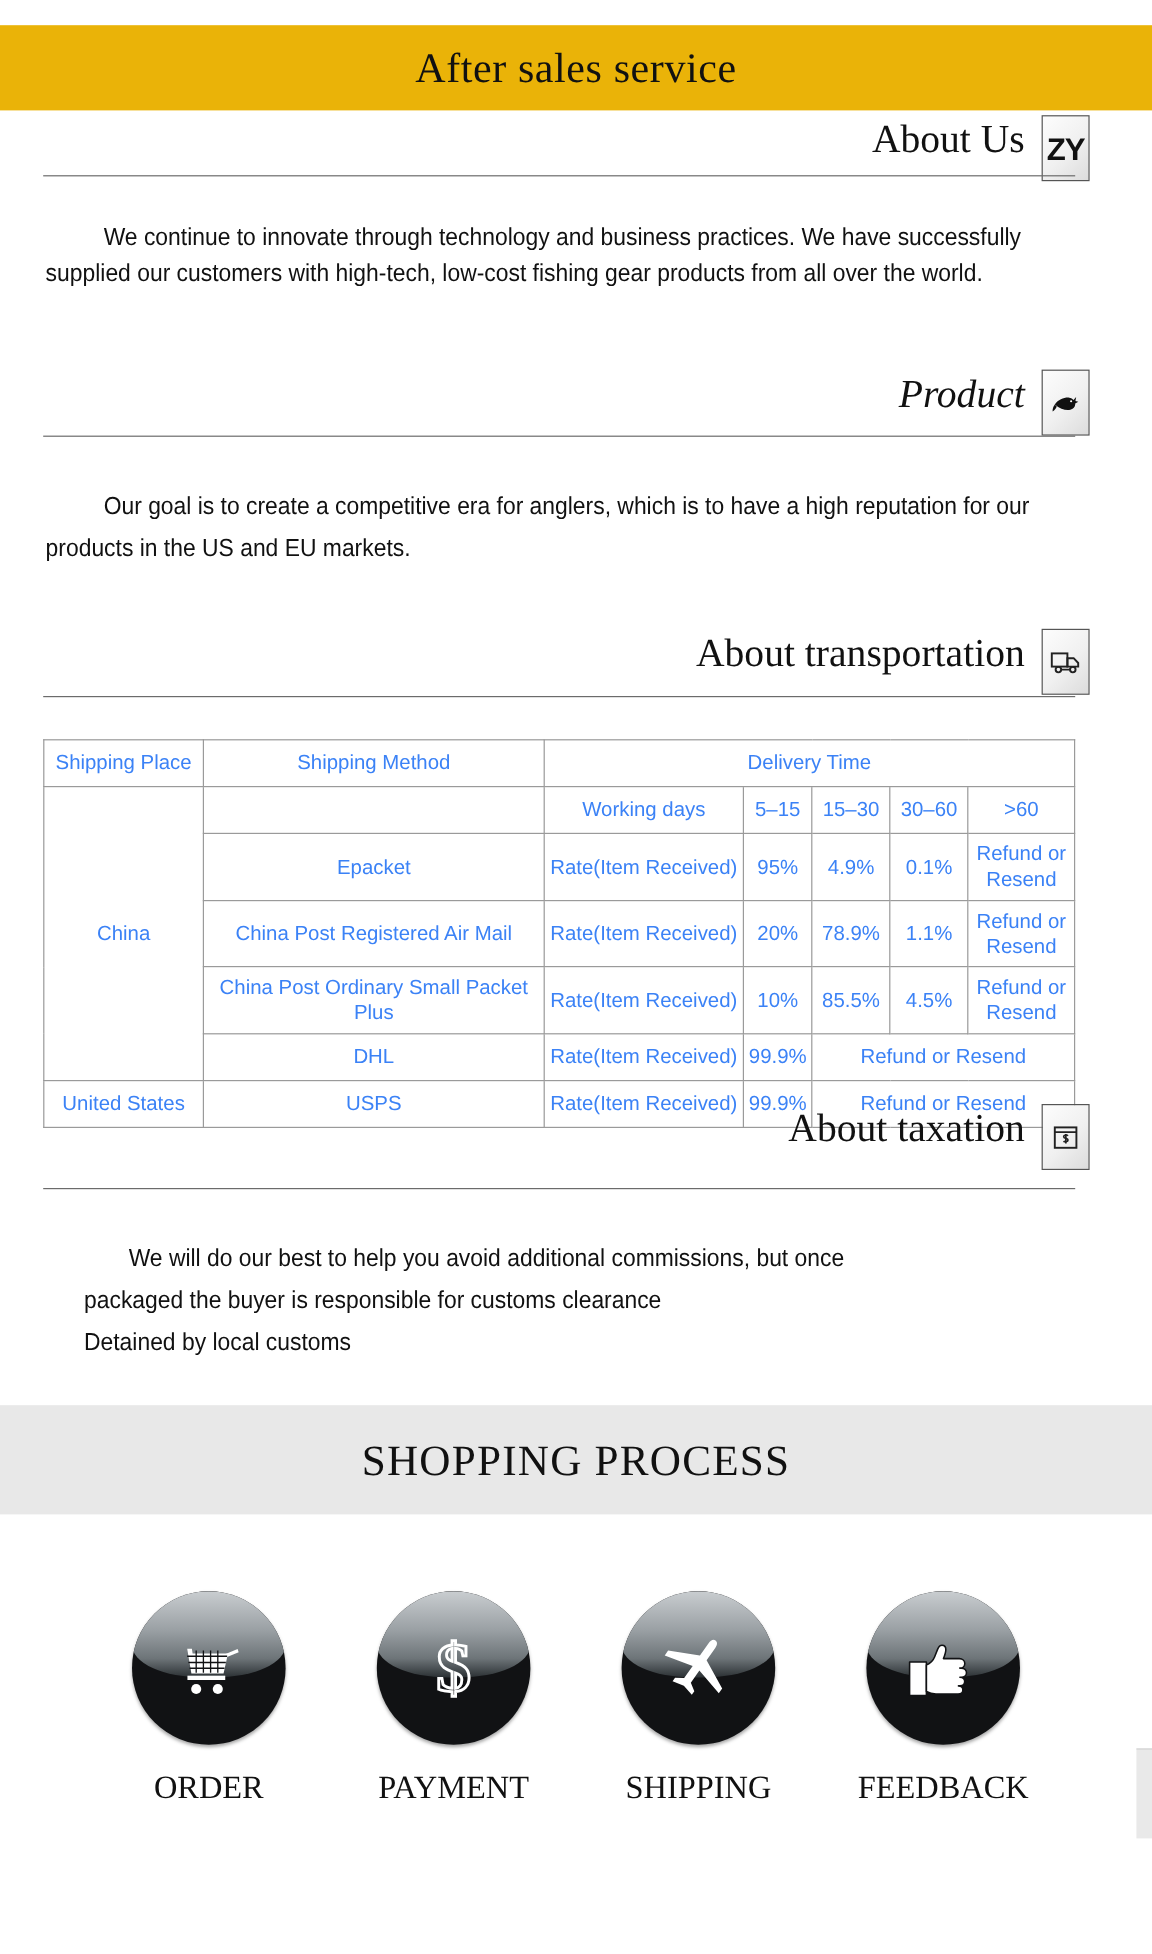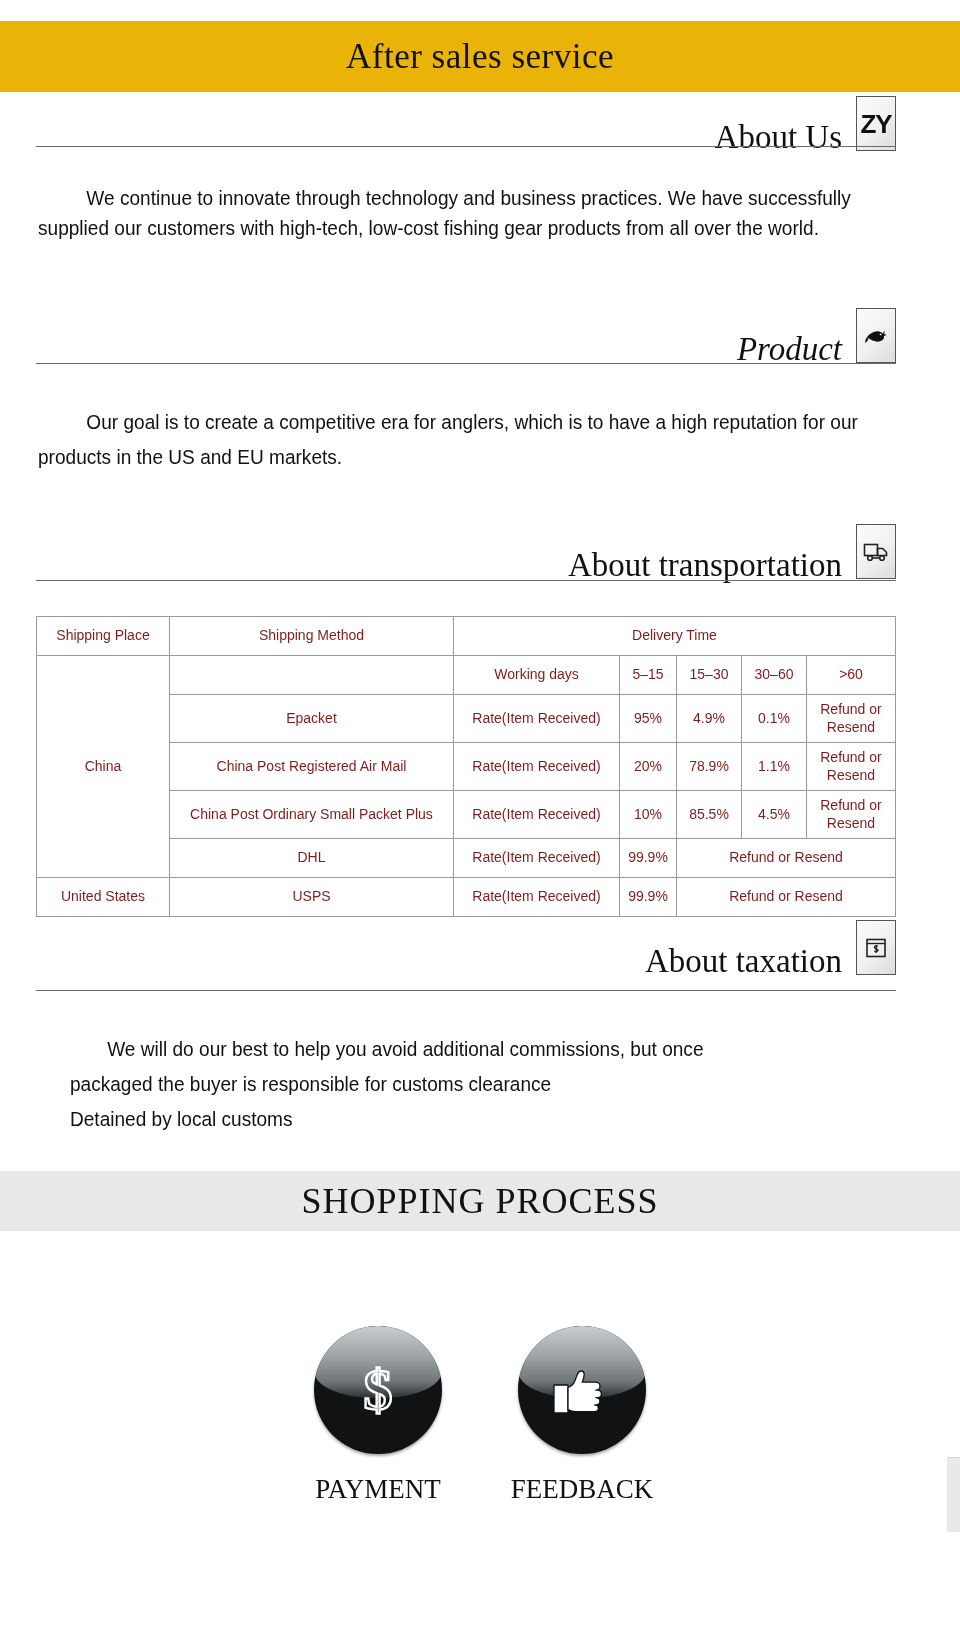--- a/index.html
+++ b/index.html
@@ -33,24 +33,24 @@
     font-size: 35px;
     font-weight: 400;
     letter-spacing: 0.5px;
     color: #111;
     line-height: 1;
   }
 
   
   .section-head {
     position: absolute;
-    left: 36px;
+    left: 48px;
     width: 860px;
     display: flex;
-    align-items: flex-end;
+    align-items: flex-start;
     justify-content: flex-end;
     gap: 14px;
   }
   .section-head .stitle {
     font-family: "Liberation Serif", serif;
     font-size: 33px;
     font-weight: 400;
     color: #111;
     line-height: 1.05;
     white-space: nowrap;
@@ -99,22 +99,22 @@
   }
 
   
   .ship-table {
     position: absolute;
     left: 36px;
     top: 616px;
     width: 860px;
     border-collapse: collapse;
     font-family: "Liberation Sans", sans-serif;
-    font-size: 14px;
-    color: #7f1d1d;
+    font-size: 17px;
+    color: #3b82f6;
   }
   .ship-table td {
     border: 1px solid #9a9a9a;
     text-align: center;
     vertical-align: middle;
     padding: 6px 4px;
     line-height: 1.25;
     height: 26px;
   }
   .ship-table .c-place   { width: 124px; }
@@ -124,21 +124,21 @@
   .ship-table .c-n2      { width: 56px; }
   .ship-table .c-n3      { width: 56px; }
   .ship-table .c-last    { width: auto; }
 
   
   .proc-banner {
     position: absolute;
     left: 0;
     top: 1171px;
     width: 960px;
-    height: 60px;
+    height: 91px;
     background: #e8e8e8;
     display: flex;
     align-items: center;
     justify-content: center;
   }
   .proc-banner .ptitle {
     font-family: "Liberation Serif", serif;
     font-size: 36px;
     letter-spacing: 1px;
     color: #111;
@@ -326,30 +326,63 @@
 <div class="para" style="left:70px; top:1031px; width:880px; line-height:35px; text-indent:40px;">We will do our best to help you avoid additional commissions, but once</div>
 <div class="para" style="left:70px; top:1066px; width:880px; line-height:35px;">packaged the buyer is responsible for customs clearance</div>
 <div class="para" style="left:70px; top:1101px; width:880px; line-height:35px;">Detained by local customs</div>
 
 <div class="proc-banner">
   <div class="ptitle">SHOPPING PROCESS</div>
 </div>
 
 <div class="steps">
 
+  <div class="step">
+    <div class="orb">
+      <svg width="62" height="56" viewBox="0 0 62 56" aria-hidden="true">
+        <g fill="#ffffff">
+          <path d="M6 12h7l3.5 20.5h26.8L47 16H17.5l-.6-4z"></path>
+          <rect x="13.2" y="34.4" width="31.5" height="3.6"></rect>
+          <path d="M44.5 16.6 L55 12.2 l.9 2.6 L45.2 19.2 z"></path>
+          <circle cx="20.5" cy="45.5" r="4.2"></circle>
+          <circle cx="38.5" cy="45.5" r="4.2"></circle>
+        </g>
+        <g stroke="#111214" stroke-width="1.1">
+          <line x1="13" y1="18.2" x2="46.3" y2="18.2"></line>
+          <line x1="14" y1="23.4" x2="45.2" y2="23.4"></line>
+          <line x1="15" y1="28.2" x2="44.1" y2="28.2"></line>
+          <line x1="20.5" y1="13.4" x2="20.5" y2="32"></line>
+          <line x1="26.5" y1="13.4" x2="26.5" y2="32"></line>
+          <line x1="32.5" y1="13.4" x2="32.5" y2="32"></line>
+          <line x1="38.5" y1="13.4" x2="38.5" y2="32"></line>
+        </g>
+      </svg>
+    </div>
+    <div class="step-label">ORDER</div>
+  </div>
 
   <div class="step">
     <div class="orb">
       <svg width="46" height="66" viewBox="0 0 46 66" aria-hidden="true">
         <text x="23" y="52" text-anchor="middle" font-family="Liberation Serif, serif" font-size="58" font-weight="700" fill="none" stroke="#ffffff" stroke-width="2.4">$</text>
       </svg>
     </div>
     <div class="step-label">PAYMENT</div>
   </div>
 
+  <div class="step">
+    <div class="orb">
+      <svg width="66" height="62" viewBox="0 0 66 62" aria-hidden="true">
+        <g fill="#ffffff" transform="rotate(35 33 31)">
+          <path d="M31.5 4c2.3 0 3.4 2.2 3.4 5.2v12.6L59 33.6v4.9L34.9 32.3v12.4l6.4 4.1v3.6L31.5 50l-9.8 2.4v-3.6l6.4-4.1V32.3L4 38.5v-4.9l24.1-11.8V9.2C28.1 6.2 29.2 4 31.5 4z"></path>
+        </g>
+      </svg>
+    </div>
+    <div class="step-label">SHIPPING</div>
+  </div>
 
   <div class="step">
     <div class="orb">
       <svg width="64" height="62" viewBox="0 0 64 62" aria-hidden="true">
         <g fill="#ffffff" stroke="#111214" stroke-width="1.3" stroke-linejoin="round">
           <rect x="4" y="26" width="14" height="28"></rect>
           <path d="M18 28.5c3.2-1.2 5.6-3.6 6.8-6.6l2.6-6.6c.8-2 2-3.3 3.6-3.3 1.9 0 3.2 1.4 3.2 3.6 0 2.1-.9 4.9-2 7.6h13.2c2.6 0 4.6 1.7 4.6 4 0 2.2-1.8 3.9-4.2 3.9h1.2c2.5 0 4.4 1.6 4.4 3.8s-1.9 3.8-4.4 3.8h-1.1c2.3 0 4 1.5 4 3.6s-1.7 3.6-4 3.6h-1.2c2.1 0 3.7 1.4 3.7 3.4 0 2-1.7 3.4-4 3.4H26c-3 0-5.8-.8-8-2.1z"></path>
         </g>
       </svg>
     </div>

